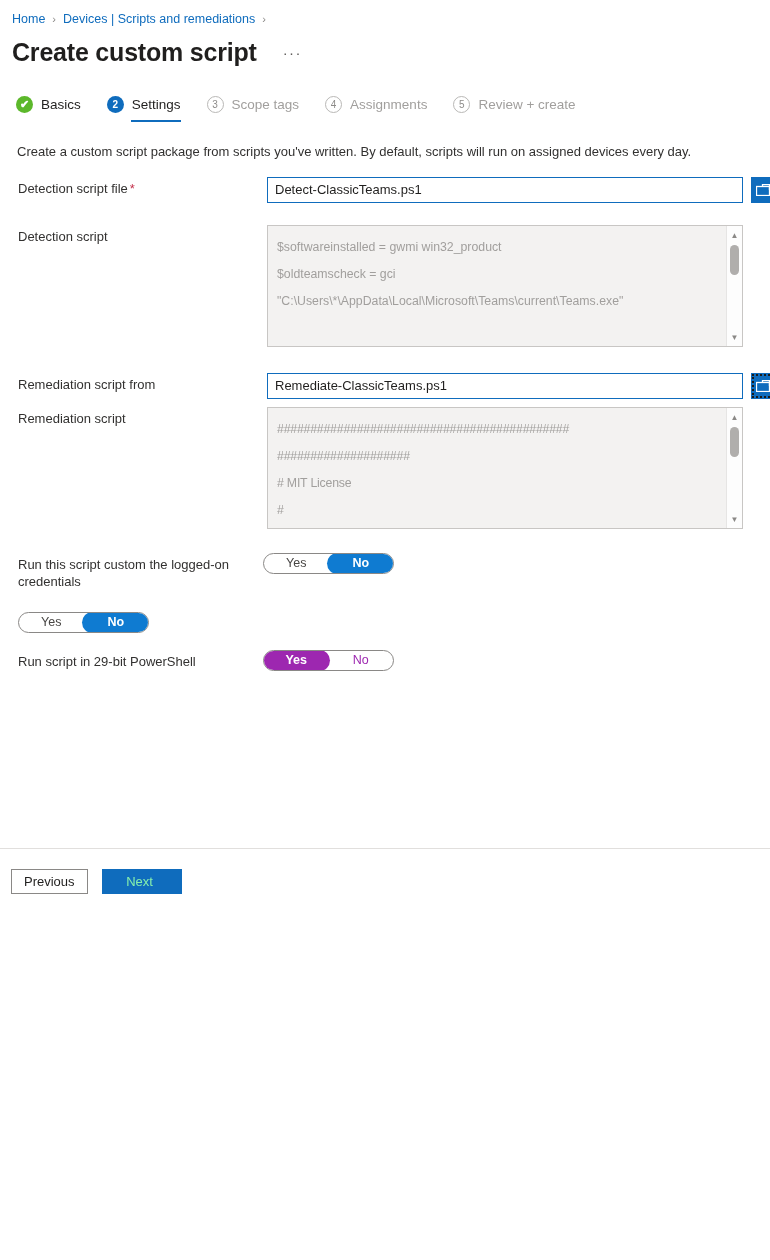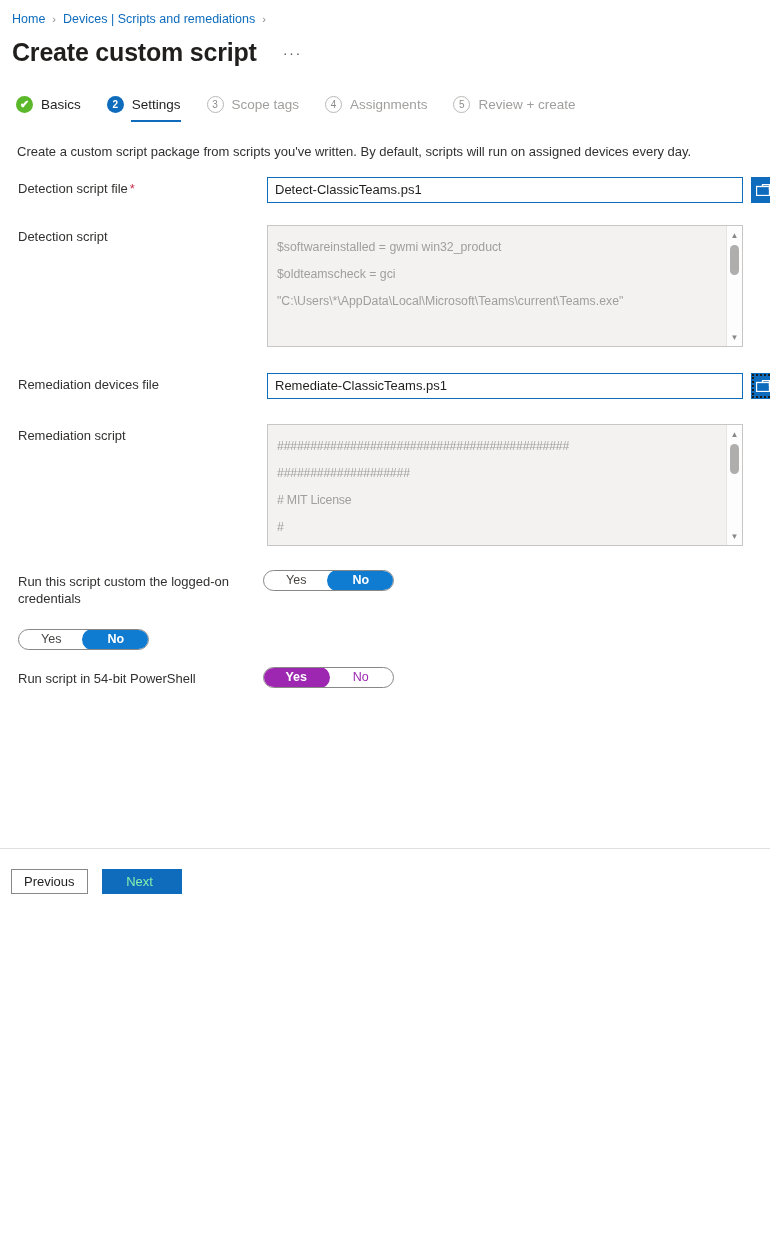--- a/index.html
+++ b/index.html
@@ -370,33 +370,33 @@
         <div class="sbar">
           <div class="arrow up">▲</div>
           <div class="thumb"></div>
           <div class="arrow down">▼</div>
         </div>
       </div>
     </div>
   </div>
 
   <div class="frow" style="margin-top:26px;">
-    <div class="flabel">Remediation devices file</div>
+    <div class="flabel">Remediation script from</div>
     <div class="fctrl">
       <input class="textbox" type="text" value="Remediate-ClassicTeams.ps1" style="">
       <div class="browse-btn focused">
         <svg width="14" height="12" viewBox="0 0 14 12">
           <rect x="0.5" y="2.5" width="13" height="9" fill="none" stroke="#ffffff" stroke-width="1.3"></rect>
           <path d="M6.5 2.5 L6.5 0.5 L13.5 0.5 L13.5 6" fill="none" stroke="#ffffff" stroke-width="1.3"></path>
         </svg>
       </div>
     </div>
   </div>
 
-  <div class="frow" style="margin-top:25px;justify-content:space-between;">
+  <div class="frow" style="margin-top:8px;justify-content:space-between;">
     <div class="flabel">Remediation script</div>
     <div class="fctrl">
       <div class="scriptbox">
         <div class="script-text hashes">############################################
 ####################
 # MIT License
 #
 # Copyright (c) 2024 Microsoft and Contributors
 #
 # Permission is hereby granted, free of charge, to any person obtaining a copy</div>
@@ -424,21 +424,21 @@
     <div class="fctrl">
       <div class="toggle sel-no">
         <span class="pill"></span>
         <span class="opt yes">Yes</span>
         <span class="opt no">No</span>
       </div>
     </div>
   </div>
 
   <div class="frow" style="margin-top:17px;">
-    <div class="flabel" style="width:245px;flex:0 0 245px;">Run script in 54-bit PowerShell</div>
+    <div class="flabel" style="width:245px;flex:0 0 245px;">Run script in 29-bit PowerShell</div>
     <div class="fctrl">
       <div class="toggle sel-yes">
         <span class="pill"></span>
         <span class="opt yes">Yes</span>
         <span class="opt no">No</span>
       </div>
     </div>
   </div>
 
 </div>

